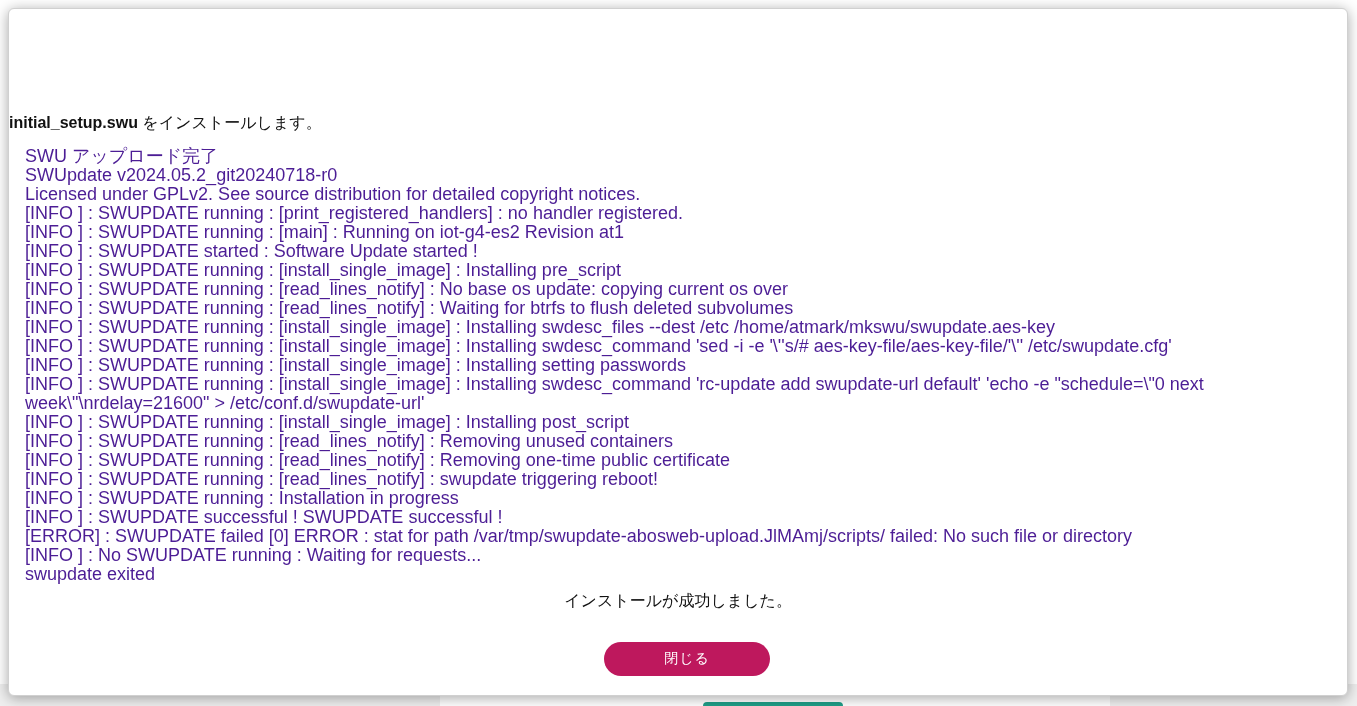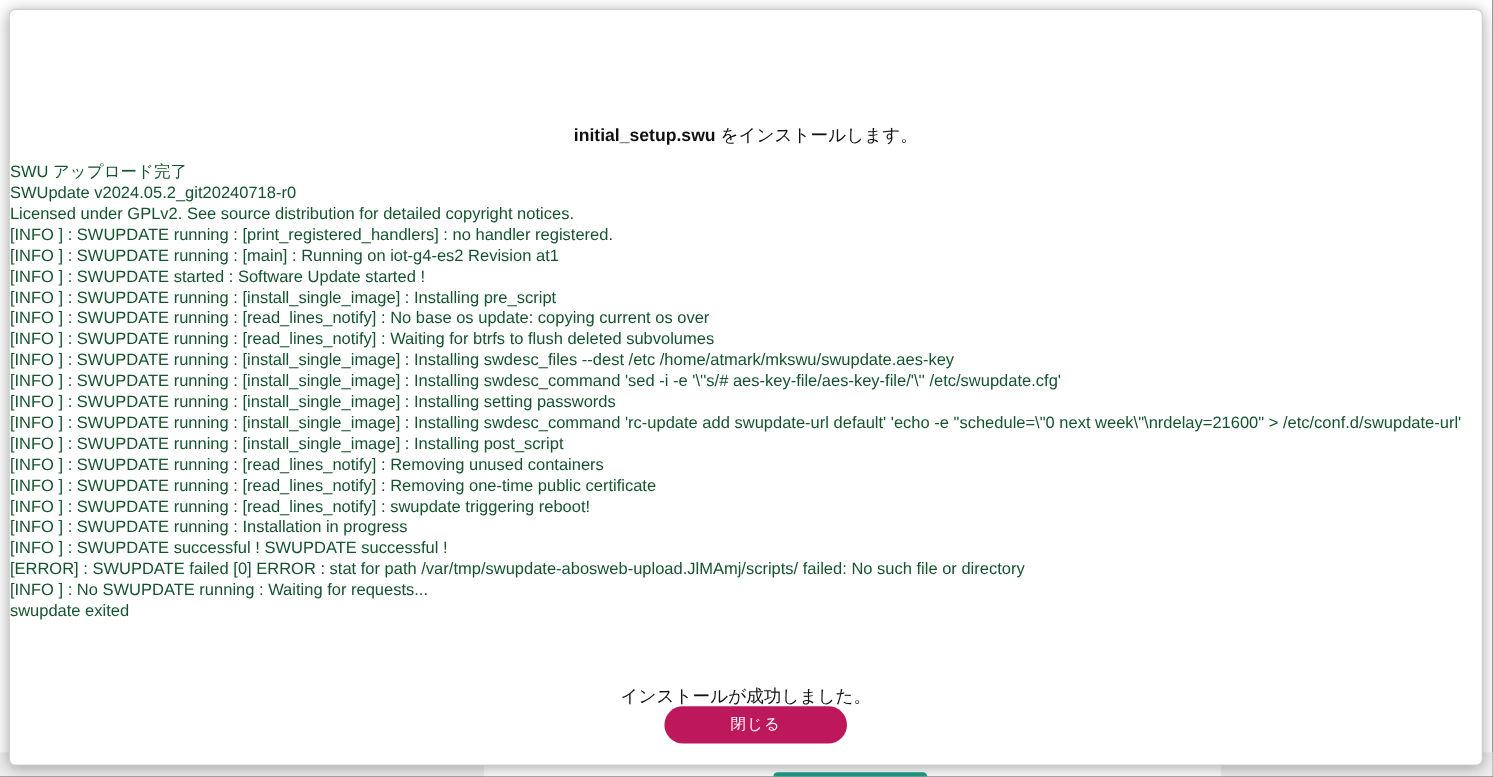--- a/index.html
+++ b/index.html
@@ -78,48 +78,48 @@
     width: 100%;
     height: 100%;
     padding: 0;
     box-sizing: border-box;
   }
   .dialog-title {
     position: absolute;
     top: 104px;
     left: 0;
     width: 100%;
-    text-align: center;
+    text-align: left;
     font-size: 16px;
     color: #111;
     font-weight: normal;
   }
   .dialog-title b {
     font-weight: bold;
   }
   .log-area {
     position: absolute;
     top: 138px;
     left: 0px;
     width: 1338px;
-    font-size: 15px;
+    font-size: 18px;
     line-height: 19px;
-    color: #14532d;
+    color: #4c1d95;
     white-space: pre-wrap;
     word-break: break-word;
-    padding: 0 0 0 0;
+    padding: 0 0 0 16px;
     box-sizing: border-box;
   }
   .log-line {
     display: block;
     padding-left: 0px;
   }
   .result-text {
     position: absolute;
-    top: 614px;
+    top: 582px;
     left: 0;
     width: 100%;
     text-align: center;
     font-size: 16px;
     color: #111;
   }
   .close-button {
     position: absolute;
     top: 633px;
     left: 595px;

